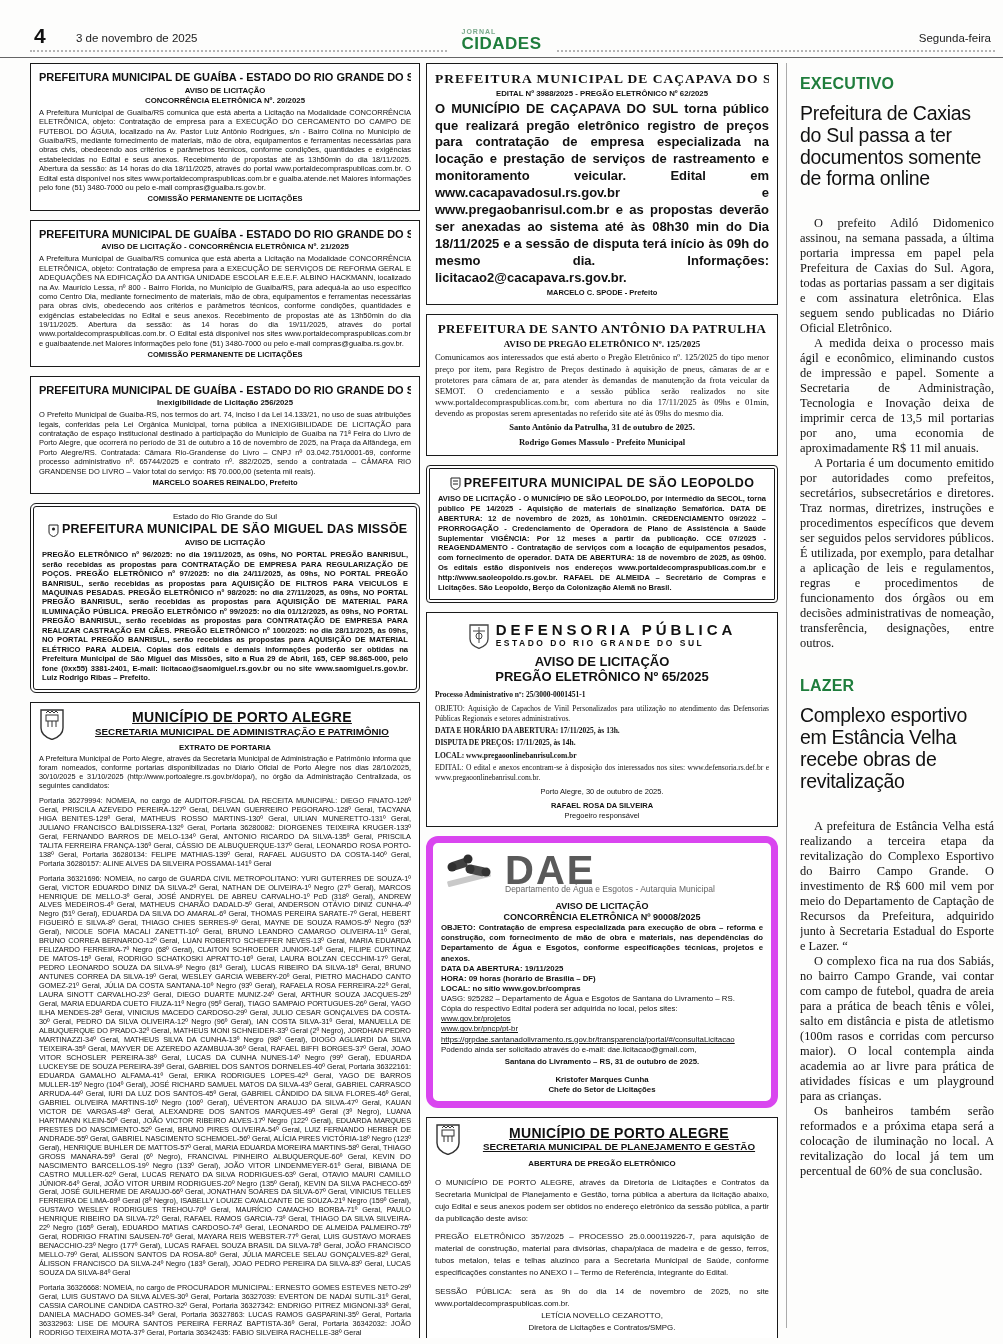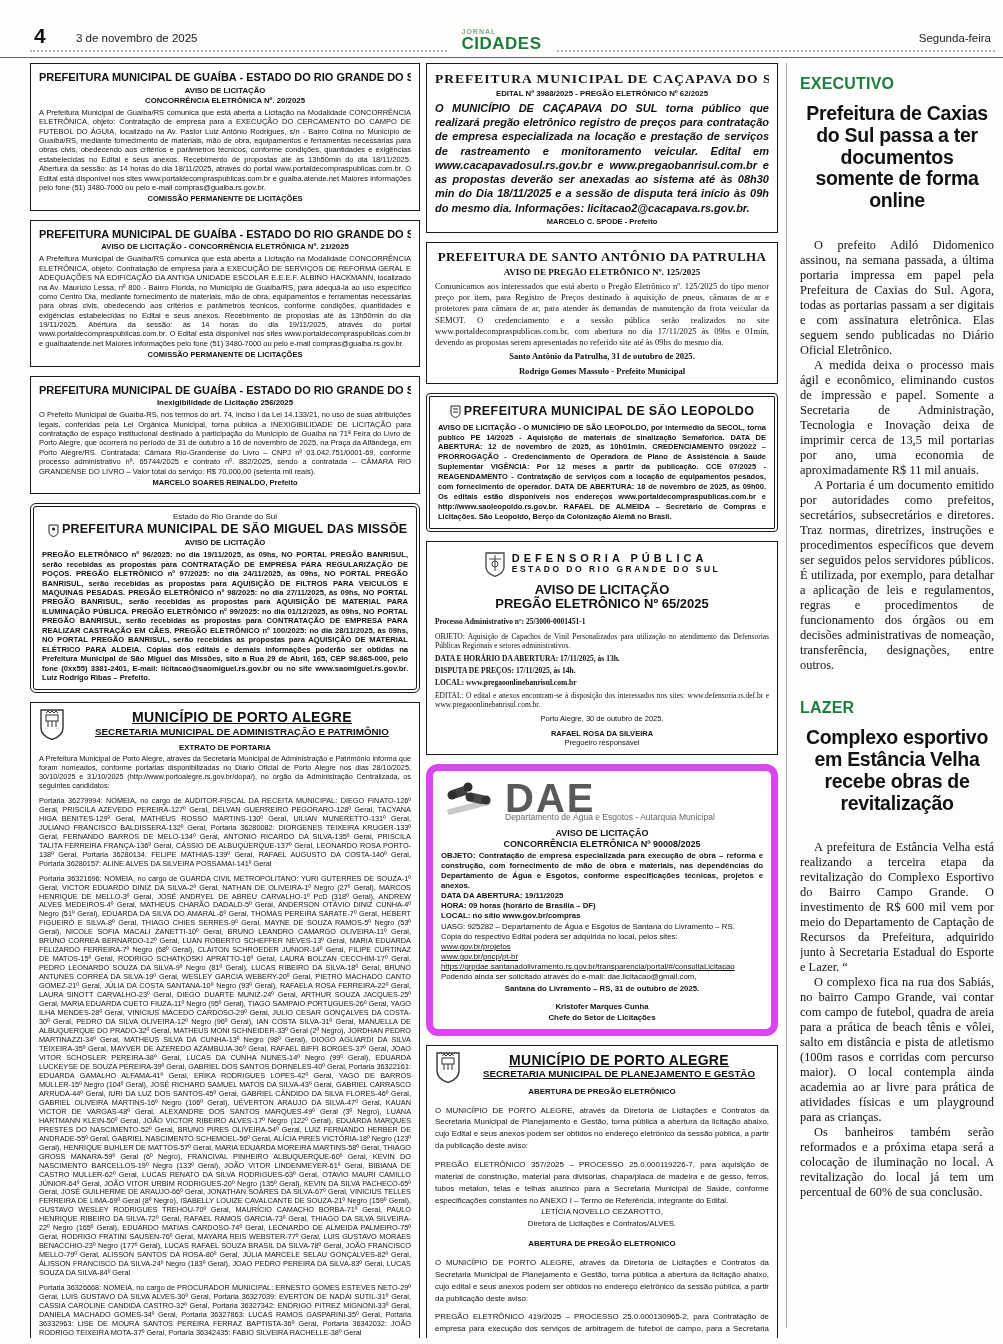--- a/index.html
+++ b/index.html
@@ -37,53 +37,53 @@
   
   .poa-head{display:flex;align-items:center;gap:8px;margin-bottom:3px;text-decoration:underline;}
   .poa-head-text{flex:1;text-align:center;}
   .poa-org{font-weight:bold;font-size:14px;letter-spacing:.3px;line-height:1.1;}
   .poa-dept{font-weight:bold;font-size:9.8px;line-height:1.2;}
   .smap-body{font-size:7.3px;line-height:1.23;}
   .smap-p{margin:6px 0 0 0;}
   .ad-center{text-align:center;}
   
   .caca-title{font-family:"Liberation Serif",serif;font-size:13.5px;letter-spacing:1px;}
-  .caca-body{font-weight:bold;font-size:11px;line-height:1.3;font-style:italic;}
+  .caca-body{font-weight:bold;font-size:13px;line-height:1.3;}
   
   .ad-serif{font-family:"Liberation Serif",serif;font-size:8.6px;line-height:1.3;}
   .pat-title{font-family:"Liberation Serif",serif;font-size:13px;letter-spacing:.4px;}
   .pat-sub{font-size:9px;}
   .pat-date{text-align:center;font-weight:bold;margin-top:3px;line-height:1.35;}
   
   .ad-round{border:4px double #1a1a1a;border-radius:4px;}
   .sl-title{font-size:12.5px;letter-spacing:.4px;}
   .sl-body{font-weight:bold;font-size:7.5px;line-height:1.32;margin-top:4px;}
   
-  .def-org{font-size:11px;font-weight:bold;letter-spacing:4px;line-height:1.1;}
+  .def-org{font-size:15px;font-weight:bold;letter-spacing:4px;line-height:1.1;}
   .def-org2{font-size:8.5px;font-weight:bold;letter-spacing:2.5px;}
   .def-h{font-size:13px;font-weight:bold;line-height:1.15;}
   .def-line{margin-top:3px;font-weight:bold;font-family:Liberation Serif, serif;}
   .def-plain{font-weight:normal;}
   .def-block{margin-top:5px;}
   
   .dae-logo-row{display:flex;align-items:center;gap:10px;margin:2px 0 6px 2px;}
   .dae-word{font-size:40px;font-weight:bold;color:#5a5a5a;letter-spacing:2px;line-height:1;}
   .dae-sub{font-size:8.5px;color:#666;margin-top:-6px;}
   .dae-body{font-size:7.8px;line-height:1.3;}
   .dae-line{display:block;}
   .u{text-decoration:underline;}
   
   .smpg-body{font-size:7.9px;line-height:1.5;}
   .smpg-h{text-align:center;font-weight:bold;margin-top:8px;}
   .smpg-p{margin-top:7px;}
   .smpg-sig{text-align:center;font-weight:normal;}
   .smpg-sig2{text-align:center;}
   
   .sec-label{color:#1f7d3c;font-weight:bold;font-size:16px;margin:12px 0 10px 0;letter-spacing:.2px;}
-  .art-title{font-weight:bold;font-size:19.5px;line-height:1.12;letter-spacing:-.3px;margin:0 0 26px 0;text-align:center;}
+  .art-title{font-weight:normal;font-size:19.5px;line-height:1.12;letter-spacing:-.3px;margin:0 0 26px 0;}
   .art-body{font-family:"Liberation Serif",serif;font-size:12.4px;line-height:1.21;text-align:justify;}
   .art-body p{margin:0;text-indent:14px;}
 </style>
 </head>
 <body>
 
 <div class="page">
 
   <span class="pgnum">4</span>
   <span class="hdate">3 de novembro de 2025</span>
@@ -252,22 +252,23 @@
           </svg>
         <div class="poa-head-text">
           <div class="poa-org">MUNICÍPIO DE PORTO ALEGRE</div>
           <div class="poa-dept">SECRETARIA MUNICIPAL DE PLANEJAMENTO E GESTÃO</div>
         </div>
       </div>
       <div class="smpg-body">
         <div class="smpg-h" style="margin-top:0;">ABERTURA DE PREGÃO ELETRÔNICO</div>
         <div class="smpg-p">O MUNICÍPIO DE PORTO ALEGRE, através da Diretoria de Licitações e Contratos da Secretaria Municipal de Planejamento e Gestão, torna pública a abertura da licitação abaixo, cujo Edital e seus anexos podem ser obtidos no endereço eletrônico da sessão pública, a partir da publicação deste aviso:</div>
         <div class="smpg-p">PREGÃO ELETRÔNICO 357/2025 – PROCESSO 25.0.000119226-7, para aquisição de material de construção, material para divisórias, chapa/placa de madeira e de gesso, ferros, tubos metalon, telas e telhas aluzinco para a Secretaria Municipal de Saúde, conforme especificações constantes no ANEXO I – Termo de Referência, integrante do Edital.</div>
+        <div class="smpg-p">SESSÃO PÚBLICA: será às 9h do dia 14 de novembro de 2025, no site www.portaldecompraspublicas.com.br.</div>
         <div class="smpg-sig">LETÍCIA NOVELLO CEZAROTTO,</div>
-        <div class="smpg-sig2">Diretora de Licitações e Contratos/ALVES.</div>
+        <div class="smpg-sig2">Diretora de Licitações e Contratos/SMPG.</div>
 
         <div class="smpg-h">ABERTURA DE PREGÃO ELETRONICO</div>
         <div class="smpg-p">O MUNICÍPIO DE PORTO ALEGRE, através da Diretoria de Licitações e Contratos da Secretaria Municipal de Planejamento e Gestão, torna pública a abertura da licitação abaixo, cujo edital e seus anexos podem ser obtidos no endereço eletrônico da sessão pública, a partir da publicação deste aviso:</div>
         <div class="smpg-p">PREGÃO ELETRÔNICO 419/2025 – PROCESSO 25.0.000130965-2, para Contratação de empresa para execução dos serviços de arbitragem de futebol de campo, para a Secretaria Municipal de Esporte e Lazer (SMEL) da Prefeitura Municipal de Porto Alegre/RS.</div>
 
       </div>
     </div>
   </div>
 
   <div class="col col-right">

